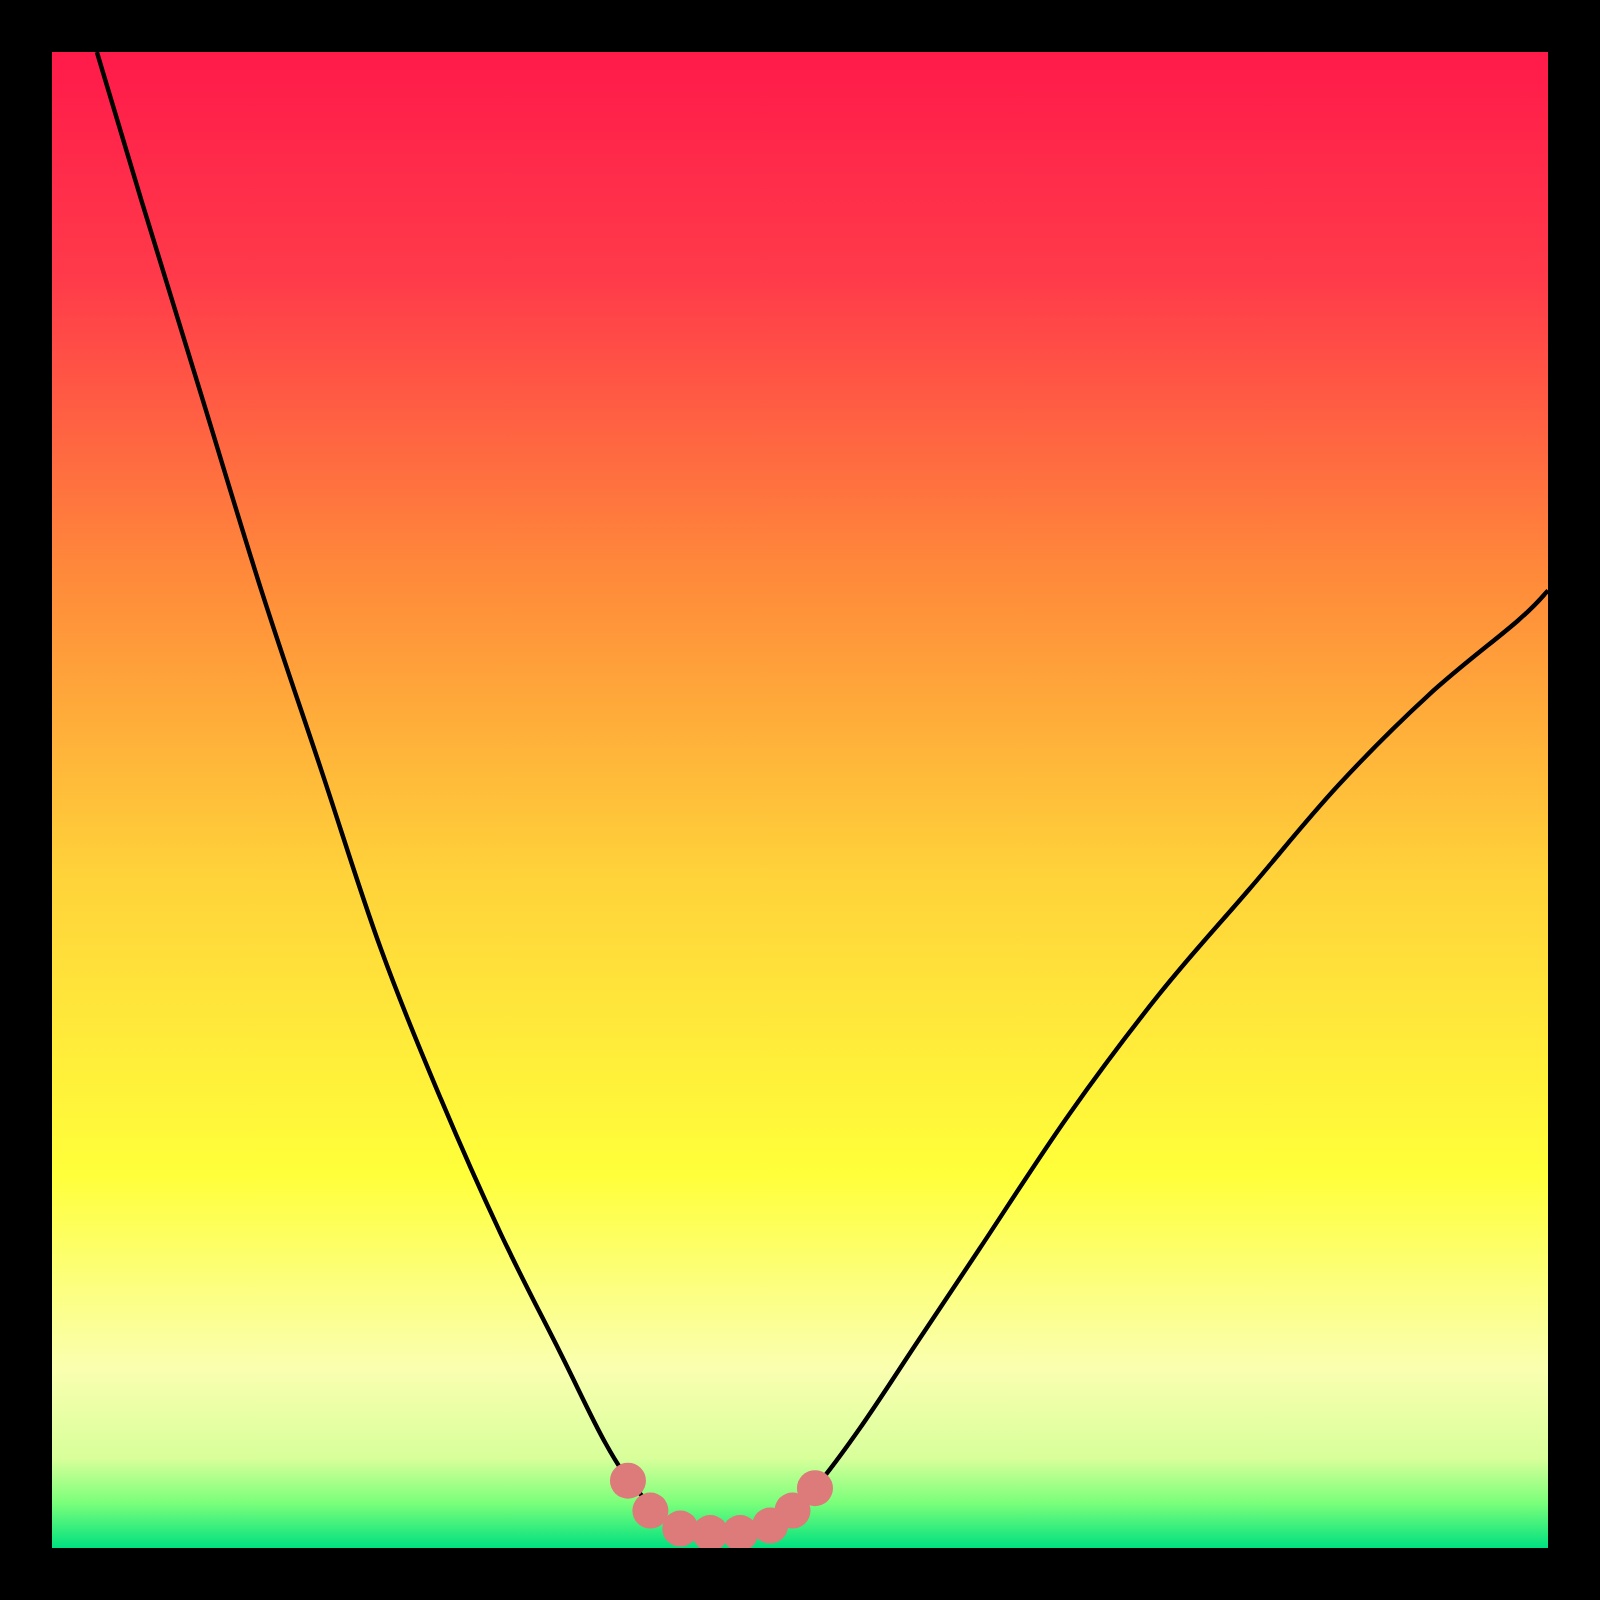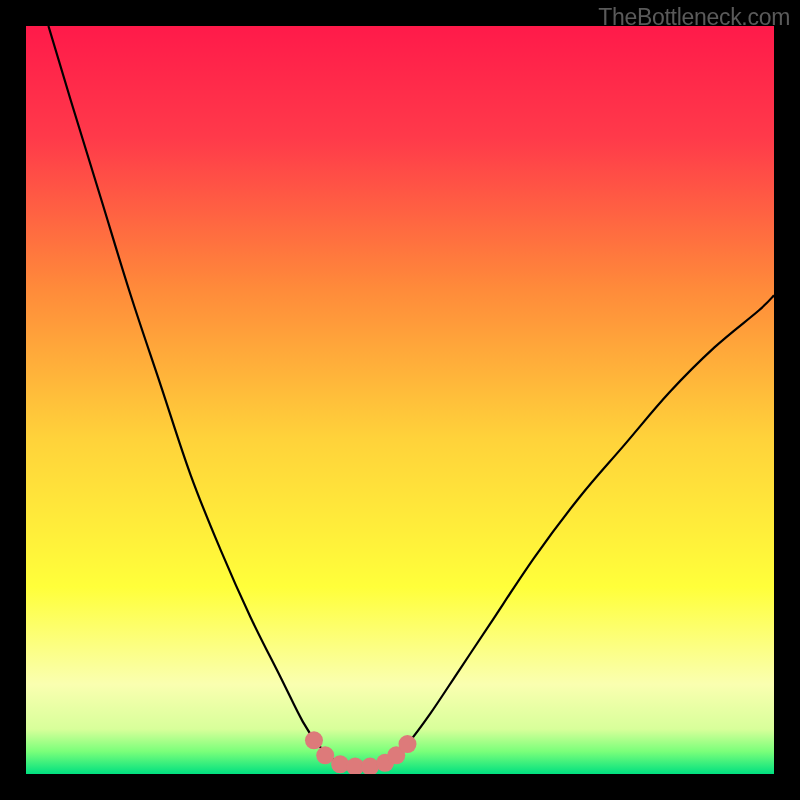--- a/index.html
+++ b/index.html
@@ -34,21 +34,20 @@
     letter-spacing: -0.3px;
   }
   svg {
     display: block;
   }
 </style>
 </head>
 <body>
 
 <div class="chart-container">
-  <div class="watermark">TheBottleneck.com</div>
   <div class="plot-area">
     <svg id="chart-svg" width="748" height="748" viewBox="0 0 748 748">
       <defs>
         <linearGradient id="bg-grad" x1="0" y1="0" x2="0" y2="1">
             <stop offset="0%" stop-color="#ff1a4a"></stop>
             <stop offset="15%" stop-color="#ff3a4a"></stop>
             <stop offset="35%" stop-color="#ff8a3a"></stop>
             <stop offset="55.00000000000001%" stop-color="#ffd23a"></stop>
             <stop offset="75%" stop-color="#ffff3a"></stop>
             <stop offset="88%" stop-color="#faffb0"></stop>

